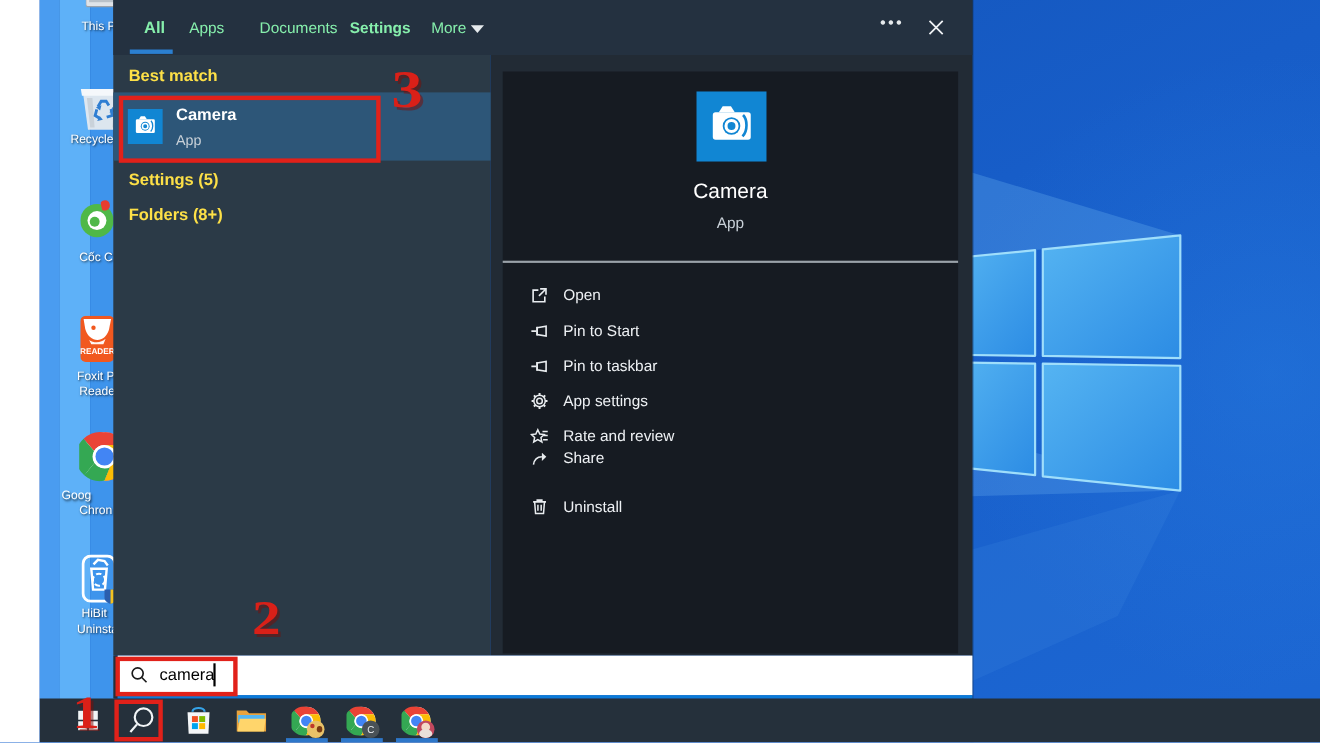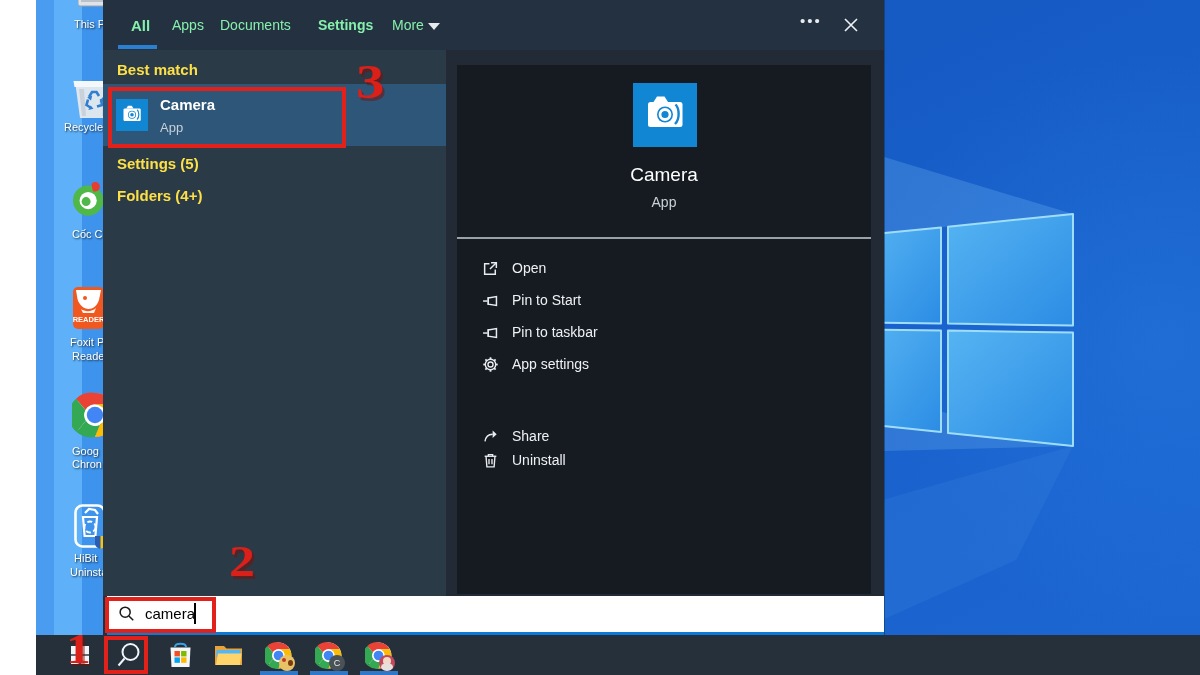--- a/index.html
+++ b/index.html
@@ -104,21 +104,21 @@
       <circle cx="23" cy="23" r="22" fill="#fff"></circle>
       <path d="M23 1 A22 22 0 0 1 42.3 12.5 L23 12.5 Z M42.3 12.5 A22 22 0 0 1 23 45 L32 23 Z" fill="#ea4335"></path>
       <path d="M23 1 A22 22 0 0 1 42.3 12.5 L23 12.5 A11 11 0 0 0 13.5 18 L4 6.8 A22 22 0 0 1 23 1 Z" fill="#ea4335"></path>
       <path d="M4 6.8 L13.5 18 A11 11 0 0 0 13.8 28.8 L4.6 40 A22 22 0 0 1 4 6.8 Z" fill="#34a853"></path>
       <path d="M4.6 40 L13.8 28.8 A11 11 0 0 0 28 32.8 L23 45 A22 22 0 0 1 4.6 40 Z" fill="#34a853"></path>
       <path d="M23 12.5 L42.3 12.5 A22 22 0 0 1 23 45 L28 32.8 A11 11 0 0 0 23 12.5 Z" fill="#fbbc05"></path>
       <path d="M42.3 12.5 A22 22 0 0 1 28 32.8 L23 12.5 Z" fill="#fbbc05"></path>
       <circle cx="23" cy="23" r="10.5" fill="#fff"></circle>
       <circle cx="23" cy="23" r="8.2" fill="#4285f4"></circle>
     </svg>
-    <div class="lbl" style="left:36px;top:445px;width:36px;text-align:left;">Goog</div>
+    <div class="lbl" style="left:20px;top:445px;width:36px;text-align:left;">Goog</div>
     <div class="lbl" style="left:36px;top:458px;width:36px;text-align:left;">Chron</div>
 
     <svg class="abs" style="left:38px;top:504px;" width="32" height="46" viewBox="0 0 32 46">
       <rect x="1.5" y="1.5" width="29" height="41" rx="7" fill="none" stroke="#fff" stroke-width="2.6"></rect>
       <path d="M9 13 h14 l-1.6 19 h-10.8 z" fill="none" stroke="#fff" stroke-width="2.2"></path>
       <path d="M11 9 l4 -4 6 1 3 4" fill="none" stroke="#fff" stroke-width="2.2"></path>
       <circle cx="16" cy="23" r="5.5" fill="none" stroke="#fff" stroke-width="1.8" stroke-dasharray="5 2.5"></circle>
       <path d="M21 32 h11 v7.5 c0 3 -3 5 -5.5 5.5 c-2.5 -0.5 -5.5 -2.5 -5.5 -5.5 z" fill="#2b5fae"></path>
       <path d="M26.5 32 h5.5 v7.5 c0 3 -3 5 -5.5 5.5 z" fill="#f4c21f"></path>
     </svg>
@@ -130,21 +130,21 @@
   
   <div class="abs" style="left:67px;top:0;width:343px;height:596px;background:#2b3a47;"></div>
   
   <div class="abs" style="left:410px;top:0;width:438px;height:596px;background:#222b35;"></div>
   
   <div class="abs" style="left:67px;top:0;width:781px;height:50px;background:#243140;"></div>
 
   
   <div class="abs" style="left:95px;top:17px;color:#86efac;font-size:15px;font-weight:bold;">All</div>
   <div class="abs tab" style="left:136px;top:17px;">Apps</div>
-  <div class="abs tab" style="left:184px;top:17px;">Documents</div>
+  <div class="abs tab" style="left:200px;top:17px;">Documents</div>
   <div class="abs tab" style="left:282px;top:17px;font-weight:bold;">Settings</div>
   <div class="abs tab" style="left:356px;top:17px;">More</div>
   <svg class="abs" style="left:391px;top:21px;" width="14" height="10" viewBox="0 0 14 10">
       <polygon points="1,2 13,2 7,9" fill="#e6eaed"></polygon>
     </svg>
   <div class="abs" style="left:764px;top:12px;color:#e6eaed;font-size:15px;letter-spacing:2px;">•••</div>
   <svg class="abs" style="left:807px;top:17px;" width="16" height="16" viewBox="0 0 16 16">
       <path d="M2 2 L14 14 M14 2 L2 14" stroke="#eef1f4" stroke-width="1.6"></path>
     </svg>
   
@@ -162,21 +162,21 @@
       <rect x="15" y="19" width="34.5" height="25" rx="2.5"></rect>
     </g>
     <circle cx="32" cy="31.5" r="8" fill="#1186d3"></circle>
     <circle cx="32" cy="31.5" r="5" fill="none" stroke="#fff" stroke-width="2.8"></circle>
     <path d="M42.5 21.5 C46.5 25.5 47 36 42 41" fill="none" stroke="#1186d3" stroke-width="2.4"></path>
   </svg>
   <div class="abs" style="left:124px;top:96px;color:#fff;font-size:15px;font-weight:bold;">Camera</div>
   <div class="abs" style="left:124px;top:120px;color:#c9d1d8;font-size:13px;">App</div>
 
   <div class="grphdr" style="top:155px;">Settings (5)</div>
-  <div class="grphdr" style="top:187px;">Folders (4+)</div>
+  <div class="grphdr" style="top:187px;">Folders (8+)</div>
 
   
   <div class="abs" style="left:421px;top:65px;width:414px;height:529px;background:#161b22;"></div>
   <svg class="abs" style="left:597px;top:83px;" width="64" height="64" viewBox="0 0 64 64">
     <rect width="64" height="64" fill="#1186d3"></rect>
     <g fill="#fff">
       <path d="M20.5 19 L24 13.5 L31.5 13.5 L35 19 Z"></path>
       <rect x="15" y="19" width="34.5" height="25" rx="2.5"></rect>
     </g>
     <circle cx="32" cy="31.5" r="8" fill="#1186d3"></circle>
@@ -222,21 +222,30 @@
     App settings
   </div>
   <div class="mrow" style="top:316px;">
     <svg width="17" height="17" viewBox="0 0 16 16" fill="none" stroke="#e8ecef" stroke-width="1.4">
         <path d="M1 8.5 H5.2"></path>
         <path d="M5.9 4.8 V12.2"></path>
         <path d="M5.9 5.6 L13.6 4.3 V12.7 L5.9 11.4 Z"></path>
       </svg>
     Pin to taskbar
   </div>
-  <div class="mrow" style="top:412px;align-items:flex-end;">
+  <div class="mrow" style="top:380px;">
+    <svg width="17" height="17" viewBox="0 0 16 16" fill="none" stroke="#e8ecef" stroke-width="1.3">
+        <path d="M6.5 2.5 L8.2 6.2 L12 6.6 L9.2 9.2 L10 13 L6.5 11 L3 13 L3.8 9.2 L1 6.6 L4.8 6.2 Z"></path>
+        <path d="M10.5 4 H15"></path>
+        <path d="M11.5 7.5 H15"></path>
+        <path d="M11 11 H15"></path>
+      </svg>
+    Rate and review
+  </div>
+  <div class="mrow" style="top:400px;">
     <svg width="17" height="17" viewBox="0 0 16 16" fill="none" stroke="#e8ecef" stroke-width="1.3">
         <path d="M2.8 13.6 C3.4 9.2 6.2 6.9 10 6.8"></path>
         <path d="M10 3.4 L13.8 6.9 L10 10.4 Z" fill="#e8ecef" stroke="none"></path>
       </svg>
     Share
   </div>
   <div class="mrow" style="top:444px;">
     <svg width="17" height="17" viewBox="0 0 16 16" fill="none" stroke="#e8ecef" stroke-width="1.3">
         <path d="M2.5 4 H13.5"></path>
         <path d="M6 4 V2.5 H10 V4"></path>

